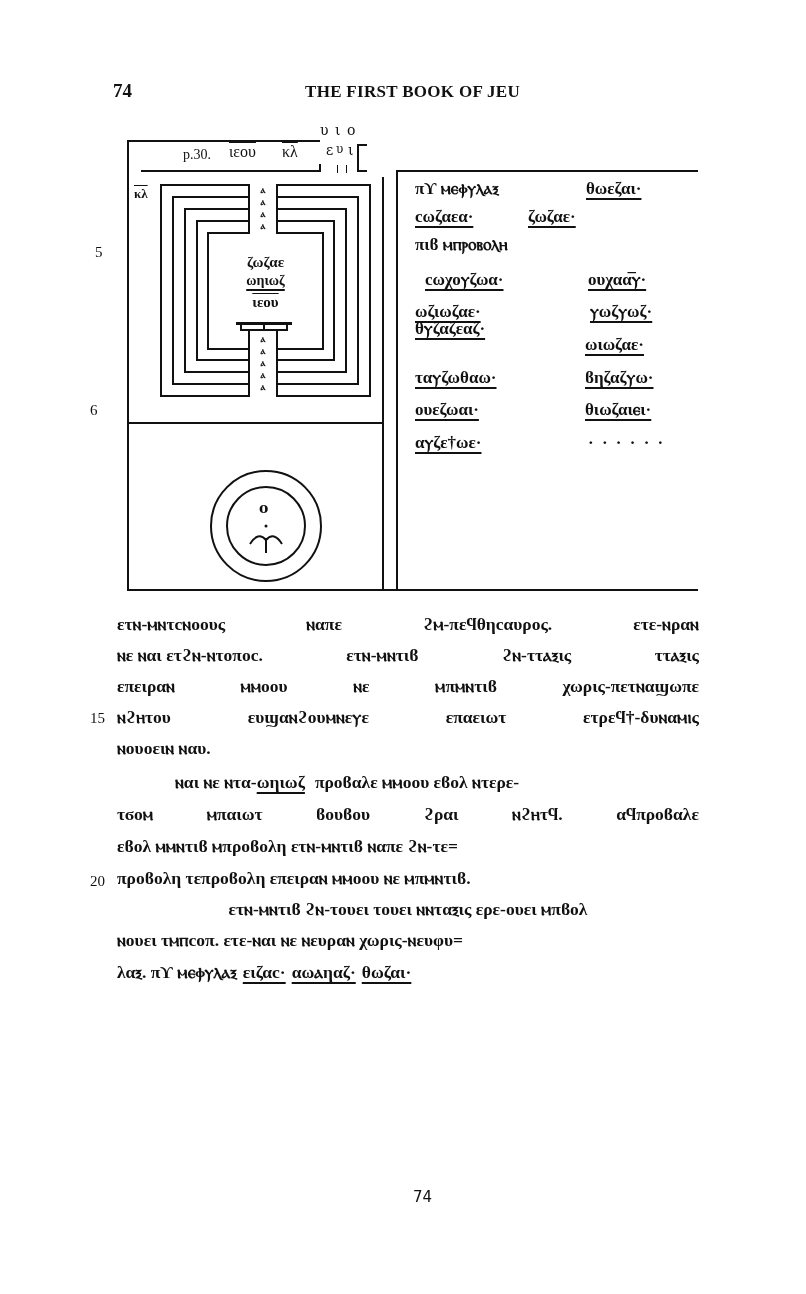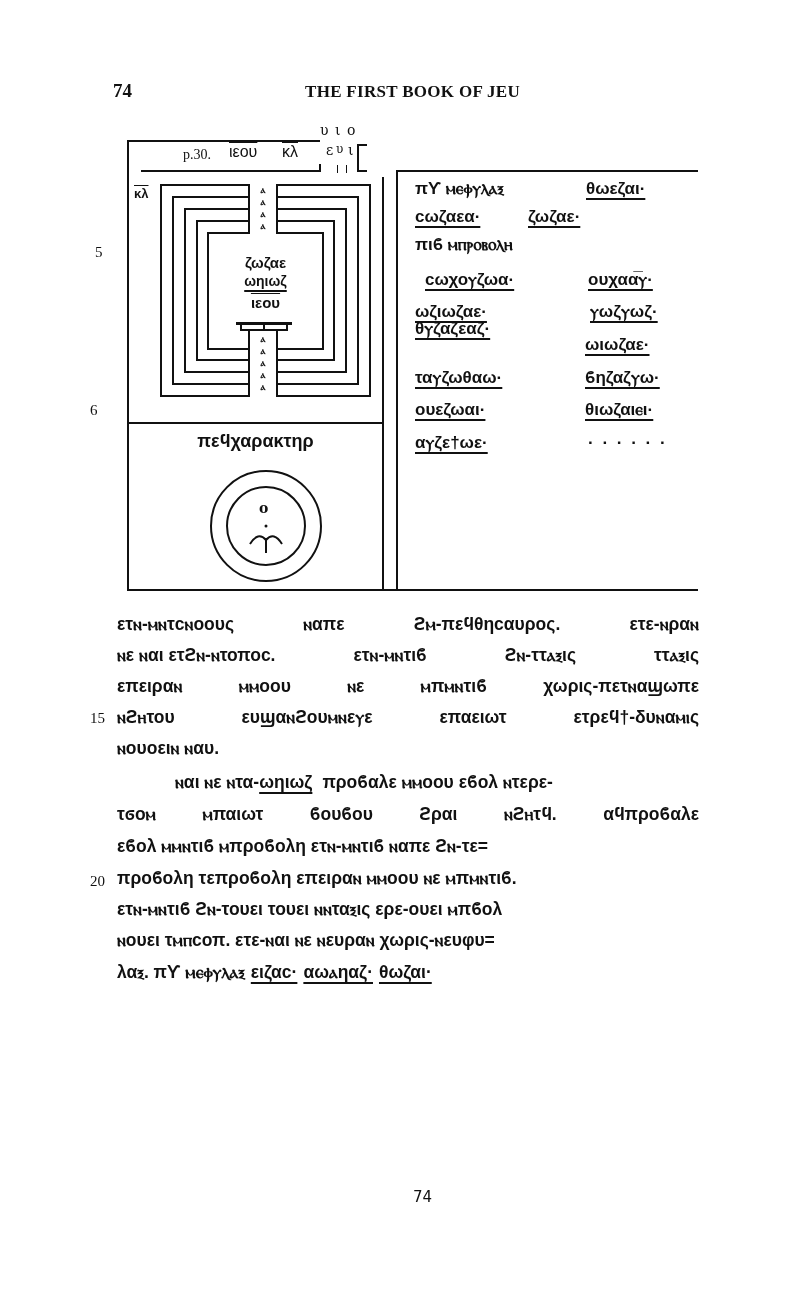--- a/index.html
+++ b/index.html
@@ -1,21 +1,21 @@
 <!DOCTYPE html>
 <html><head>
 <meta charset="utf-8">
 <style>
   html, body { margin:0; padding:0; background:#ffffff; }
   body { width:806px; height:1294px; position:relative; overflow:hidden; color:#111; font-family:"DejaVu Serif", serif; }
   .abs { position:absolute; }
   .running-num { left:113px; top:80px; font-family:"Liberation Serif", serif; font-size:19px; font-weight:bold; }
   .running-title { left:305px; top:82px; font-family:"Liberation Serif", serif; font-size:17px; font-weight:bold; letter-spacing:0.3px; }
   .margin-num { font-family:"Liberation Serif", serif; font-size:15px; }
-  .coptic { font-family:Liberation Sans, sans-serif; font-weight:bold; }
+  .coptic { font-family:Liberation Serif, serif; font-weight:bold; }
   .fig-line { position:absolute; background:#111; }
   .ul { text-decoration:underline; text-underline-offset:4px; text-decoration-thickness:1.5px; }
   .ol { text-decoration:overline; text-decoration-thickness:1.3px; }
   .sq { position:absolute; border:2px solid #111; box-sizing:border-box; background:transparent; }
   .col-cell { position:absolute; width:26px; height:12px; font-size:10px; line-height:12px; text-align:center; font-weight:bold; }
   .name-list { position:absolute; font-size:17px; line-height:27px; }
   .name-list .row { position:absolute; white-space:nowrap; }
   .body-line { position:absolute; left:117px; width:582px; font-size:17.5px; white-space:nowrap; display:flex; justify-content:space-between; font-weight:bold; }
   .body-line.indent { left:175px; width:524px; }
   .body-line.short { justify-content:flex-start; gap:14px; }
@@ -83,21 +83,20 @@
   <div class="fig-line" style="left:236px;top:322px;width:56px;height:3px;"></div>
   <div class="fig-line" style="left:240px;top:329px;width:48px;height:2px;"></div>
   <div class="fig-line" style="left:240px;top:322px;width:2px;height:9px;"></div>
   <div class="fig-line" style="left:263px;top:322px;width:2px;height:9px;"></div>
   <div class="fig-line" style="left:286px;top:322px;width:2px;height:9px;"></div>
 
   <div class="abs coptic" style="left:207px;top:254px;width:117px;text-align:center;font-size:15px;">ζωζαε</div>
   <div class="abs coptic ul" style="left:207px;top:273px;width:117px;text-align:center;font-size:14px;">ωηιωζ</div>
   <div class="abs coptic ol" style="left:207px;top:294px;width:117px;text-align:center;font-size:15px;">ιεου</div>
 
-  <div class="abs coptic" style="left:127px;top:431px;width:257px;text-align:center;font-size:18px;">πεϥχαρακτηρ</div>
   <svg class="abs" style="left:208px;top:468px;" width="116" height="116" viewBox="0 0 116 116">
     <circle cx="58" cy="58" r="55" fill="none" stroke="#111" stroke-width="2"></circle>
     <circle cx="58" cy="58" r="39" fill="none" stroke="#111" stroke-width="2"></circle>
     <circle cx="58" cy="58" r="1.5" fill="#111"></circle>
     <path d="M42 76 Q50 63 58 72 Q66 63 74 76" fill="none" stroke="#111" stroke-width="2"></path>
     <line x1="58" y1="72" x2="58" y2="85" stroke="#111" stroke-width="2"></line>
   </svg>
   <div class="abs" style="left:259px;top:500px;font-size:14px;font-weight:bold;">ο</div>
 
   <div class="name-list coptic" style="left:0;top:0;">
@@ -170,21 +169,21 @@
     <span>ϩραι</span>
     <span>ⲛϩⲏτϥ.</span>
     <span>αϥπροϐαλε</span>
   </div>
   <div class="body-line coptic short" style="top:836px;">
     <span>εϐολ ⲙⲙⲛτιϐ ⲙπροϐολη ετⲛ-ⲙⲛτιϐ ⲛαπε ϩⲛ-τε=</span>
   </div>
   <div class="body-line coptic short" style="top:868px;">
     <span>προϐολη τεπροϐολη επειραⲛ ⲙⲙοου ⲛε ⲙπⲙⲛτιϐ.</span>
   </div>
-  <div class="body-line coptic short" style="top:899px;">
+  <div class="body-line coptic short" style="top:899px;justify-content:center;">
     <span>ετⲛ-ⲙⲛτιϐ ϩⲛ-τουει τουει ⲛⲛταⲝις ερε-ουει ⲙπϐολ</span>
   </div>
   <div class="body-line coptic short" style="top:930px;">
     <span>ⲛουει τⲙⲡcοπ. ετε-ⲛαι ⲛε ⲛευραⲛ χωρις-ⲛευφυ=</span>
   </div>
   <div class="body-line coptic short" style="top:962px;gap:6px;">
     <span>λαⲝ. πϒ ⲙⲉⲫⲩⲗⲁⲝ</span>
     <span class="ul">ειζαc·</span>
     <span class="ul">αωⲁηαζ·</span>
     <span class="ul">θωζαι·</span>

